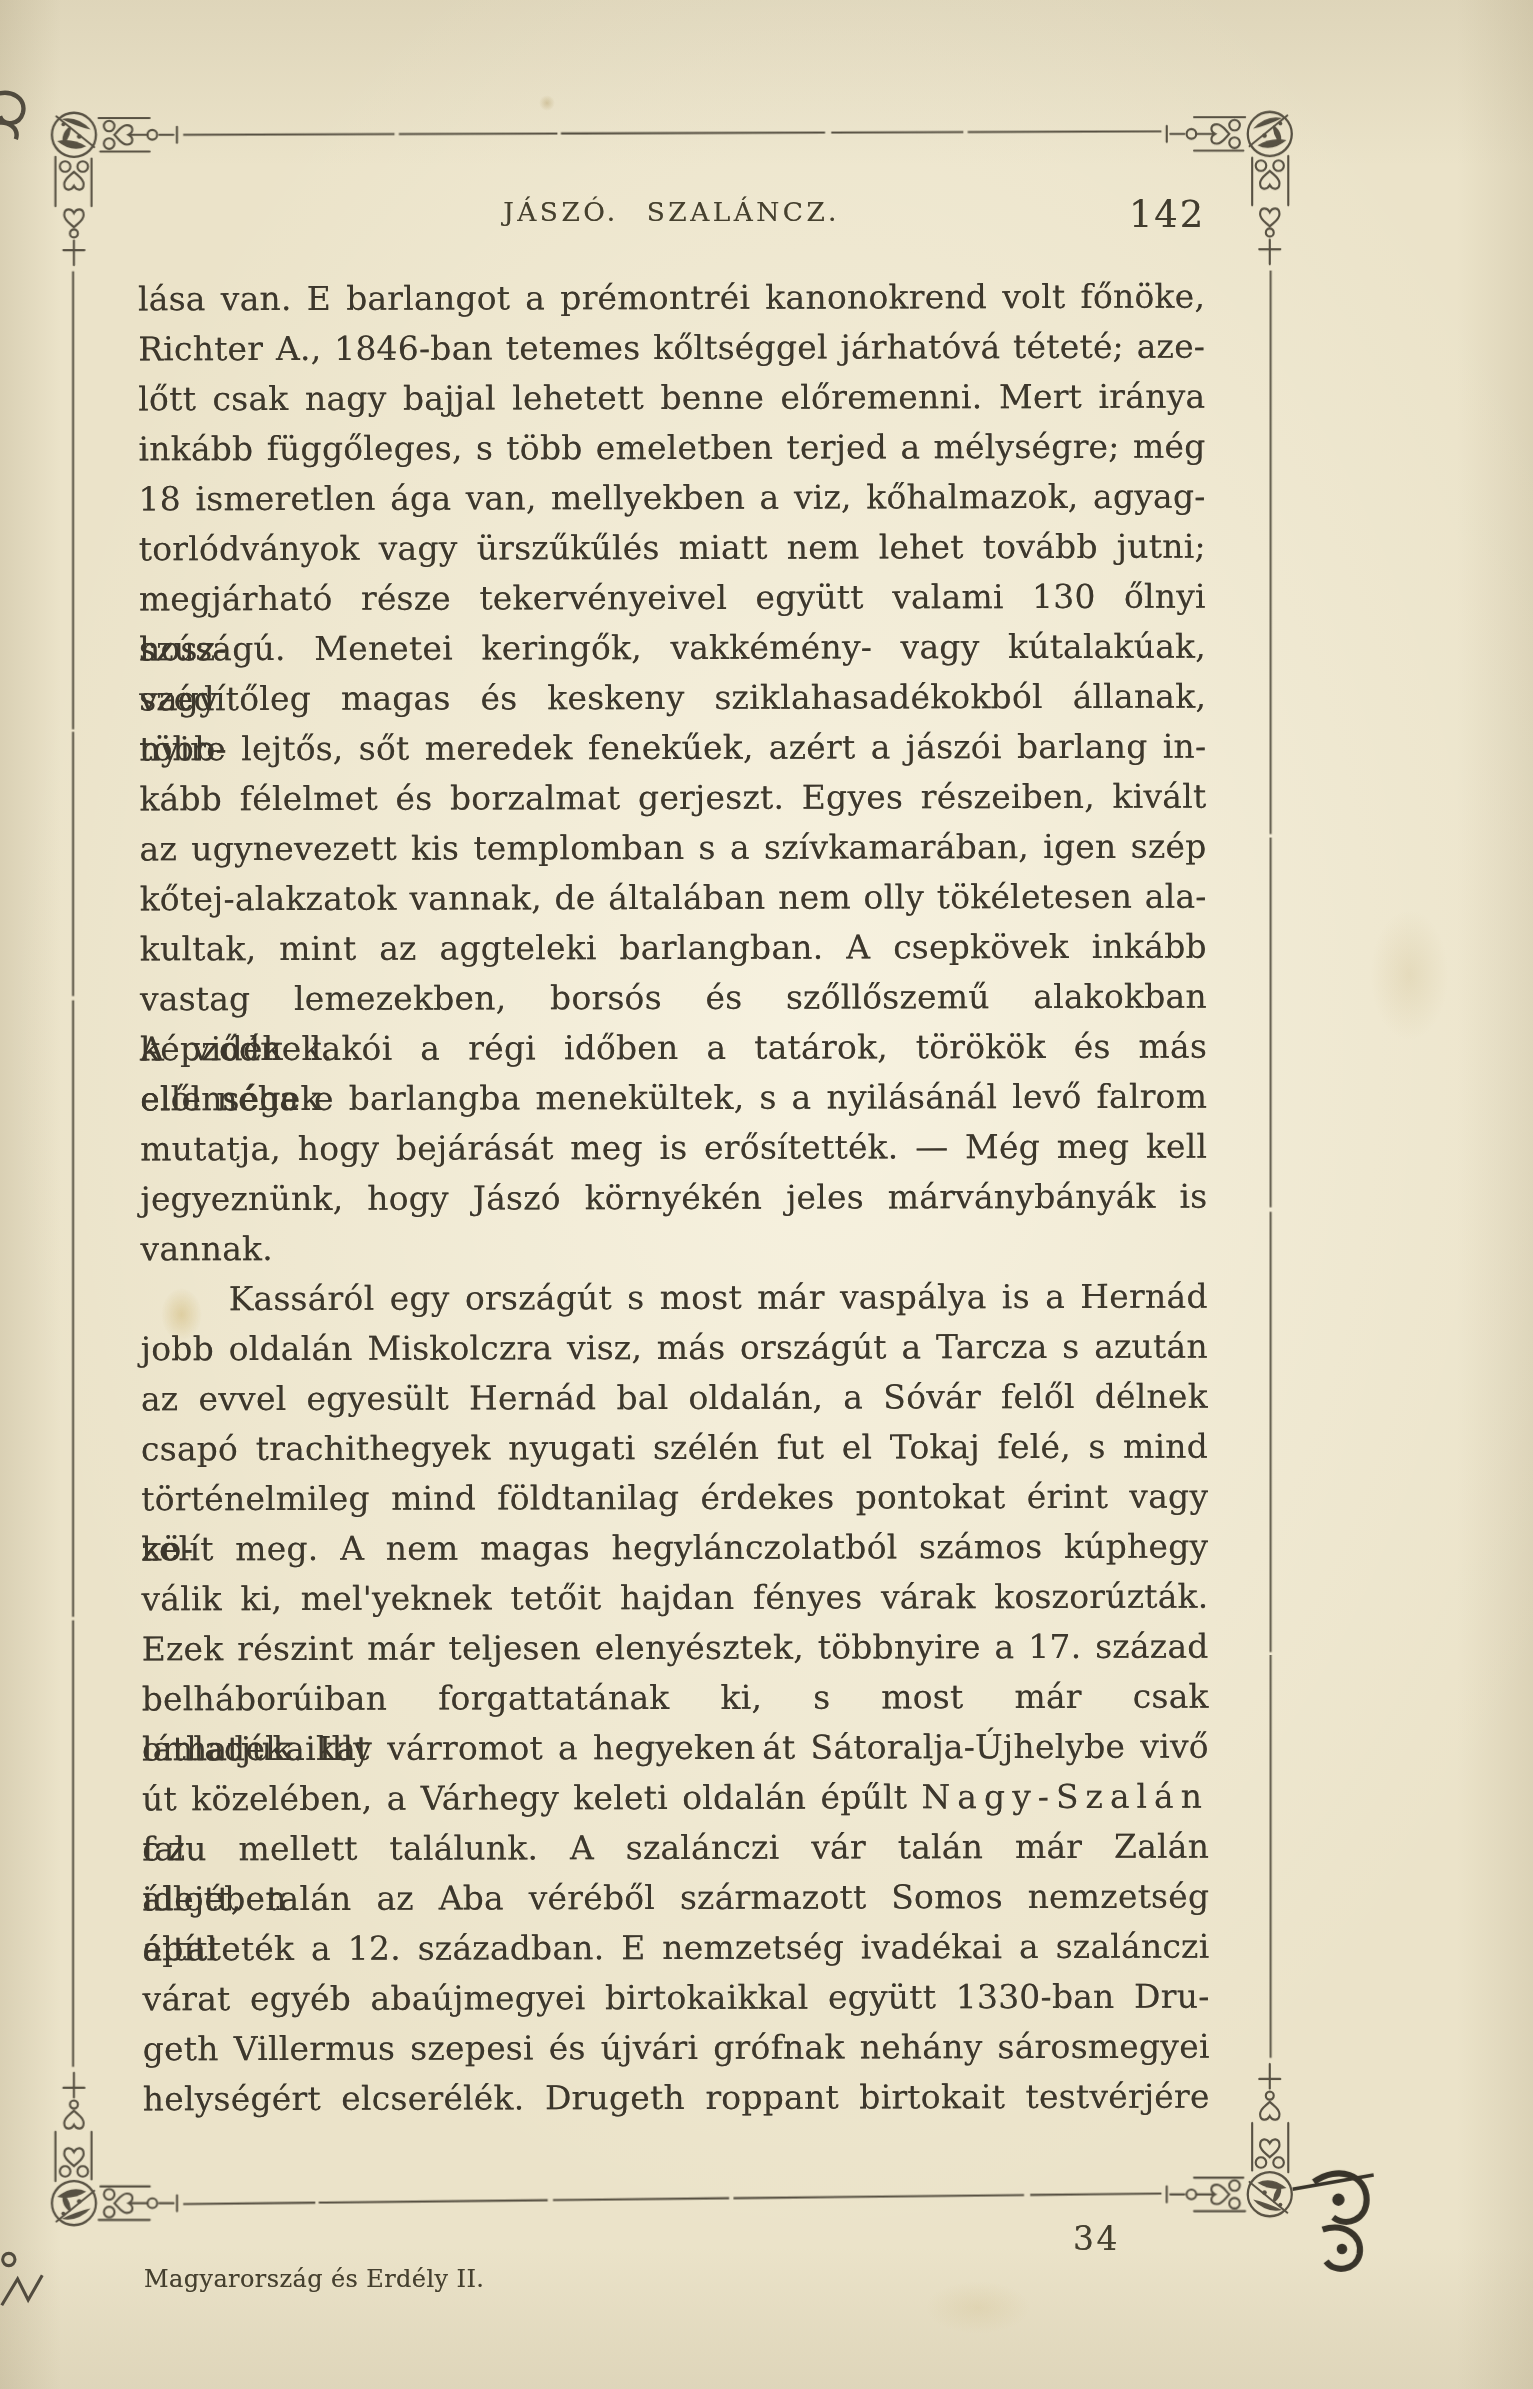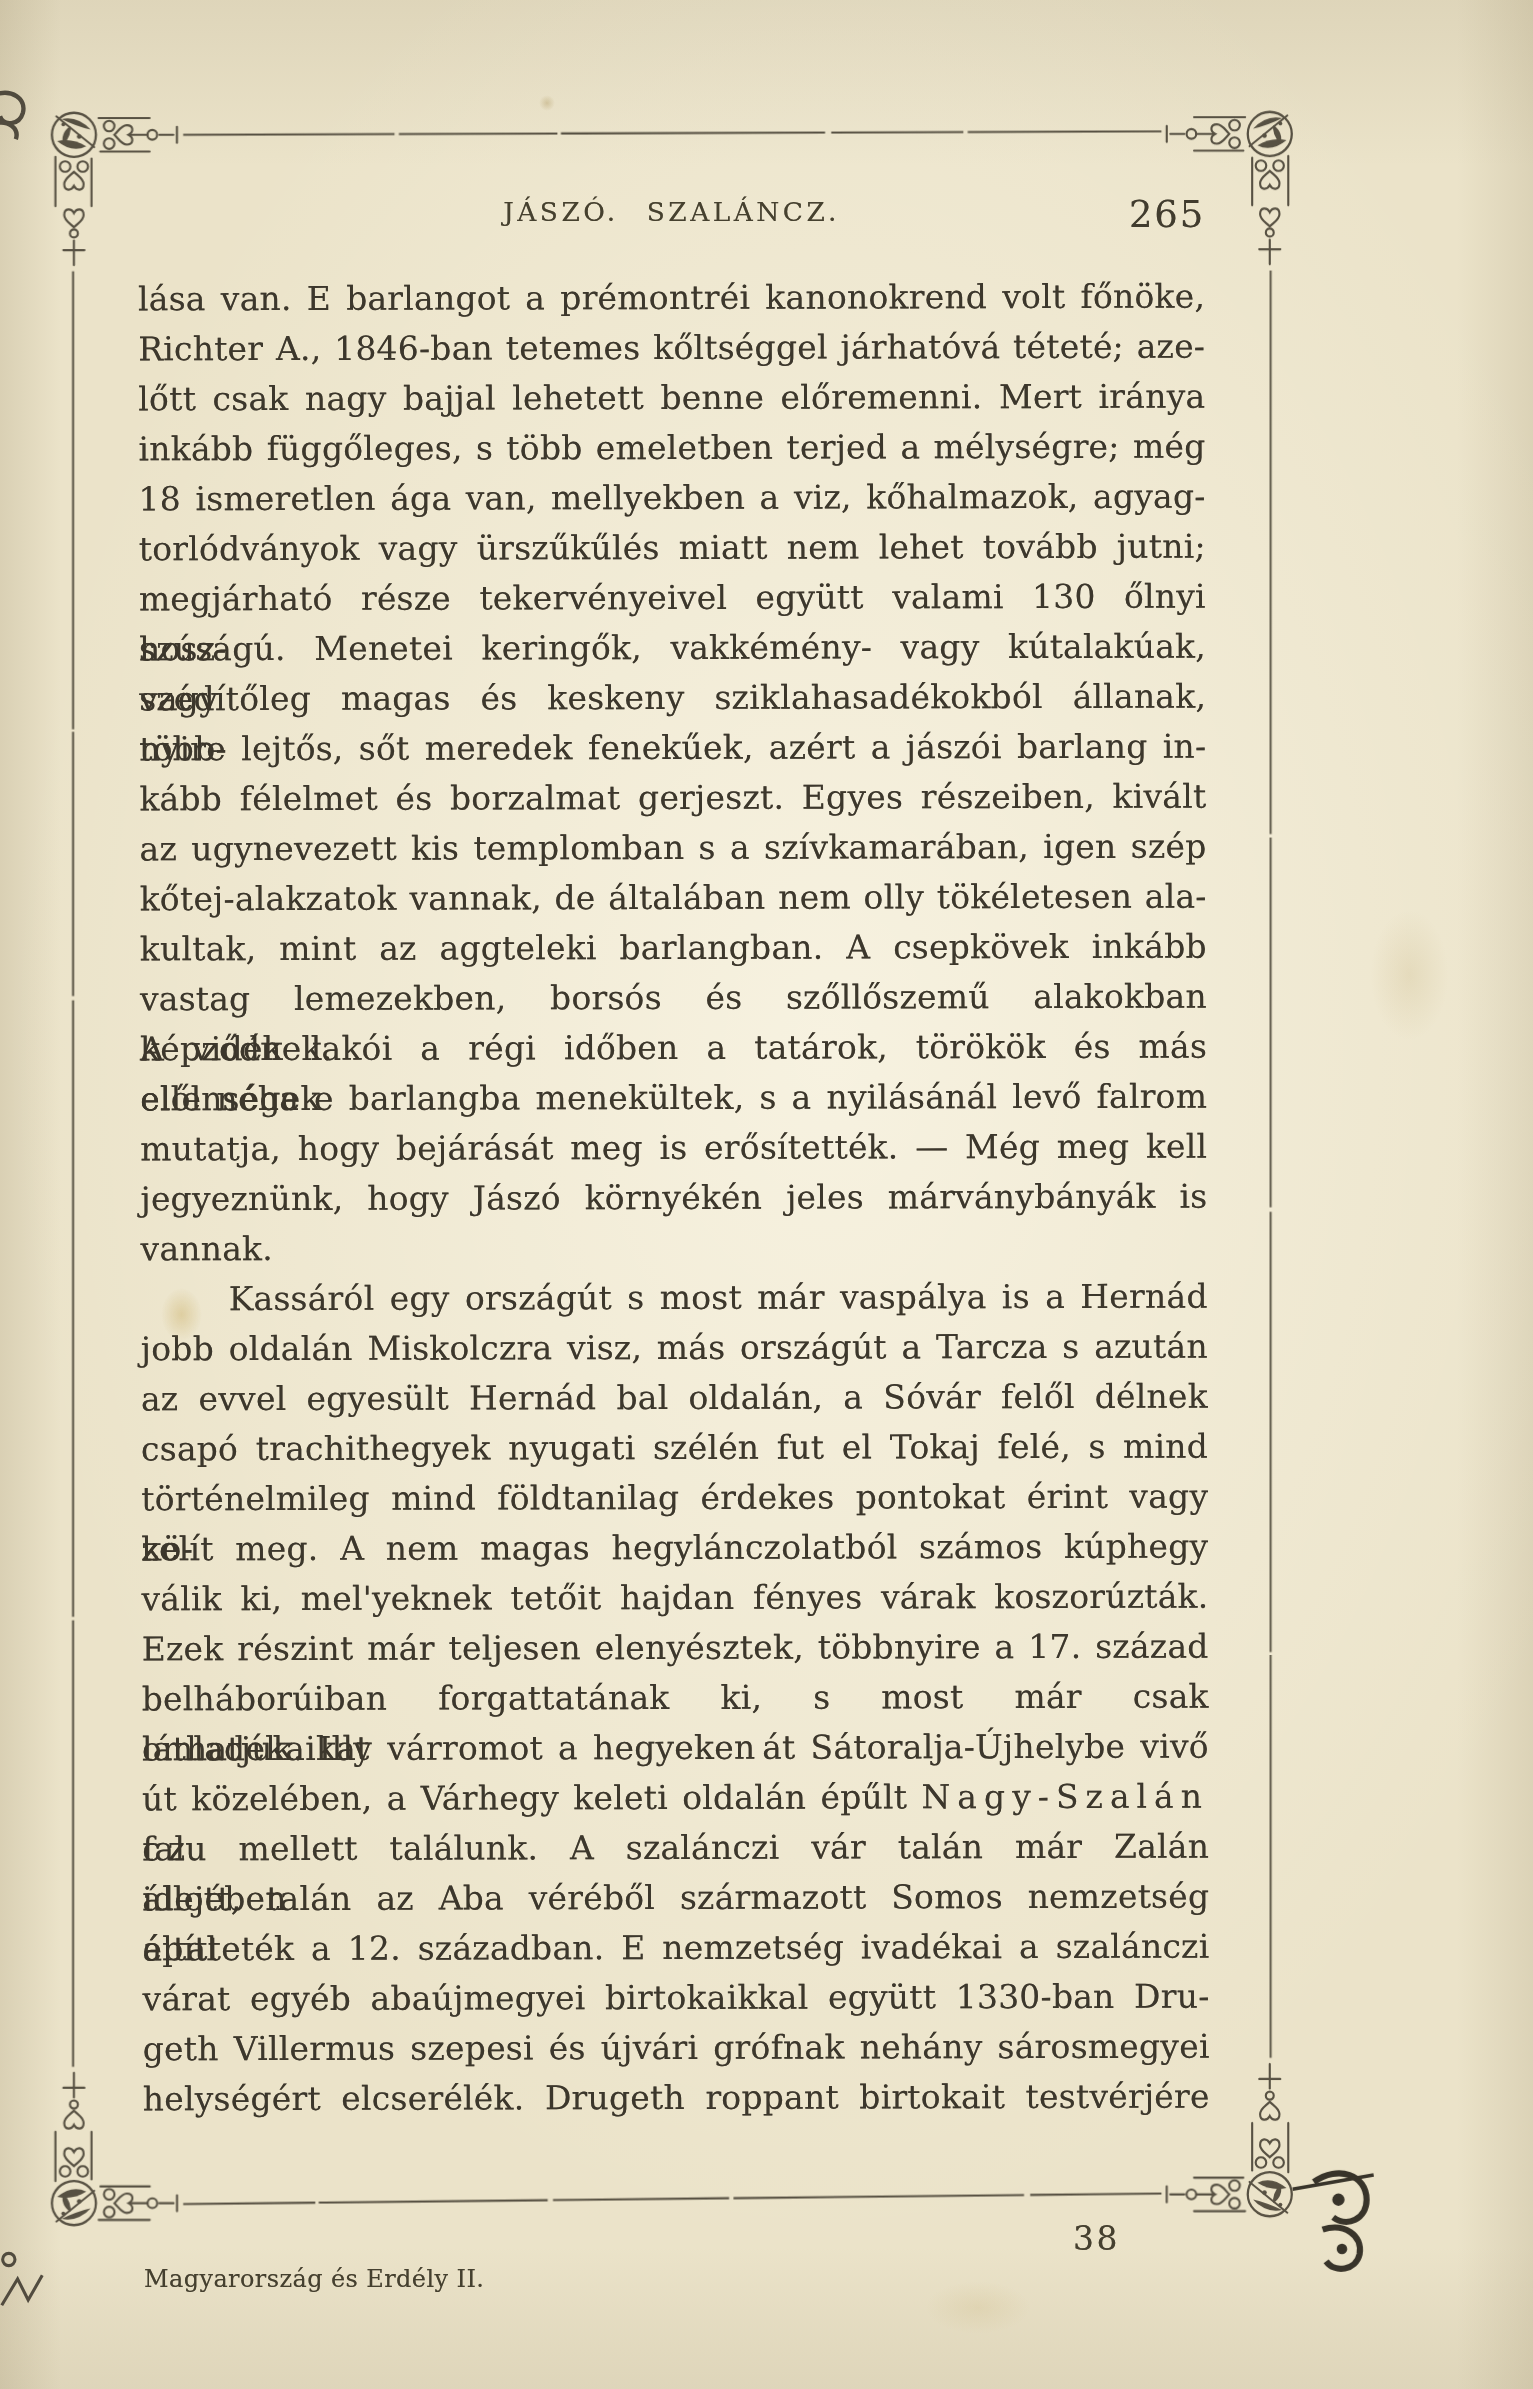--- a/index.html
+++ b/index.html
@@ -117,21 +117,21 @@
     <path d="M1502,2532 C1526,2524 1548,2538 1544,2560 C1540,2578 1516,2582 1506,2568" stroke-width="7"></path>
     <circle cx="1520" cy="2498" r="7" fill="#2f2b22" stroke="none"></circle>
     <circle cx="1524" cy="2554" r="6" fill="#2f2b22" stroke="none"></circle>
     <path d="M1468,2486 L1560,2470" stroke-width="4"></path>
   </g>
 </svg>
 
 <div class="running-header">
   <span class="w">JÁSZÓ.</span><span class="w">SZALÁNCZ.</span>
 </div>
-<div class="page-number">265</div>
+<div class="page-number">142</div>
 
 <div class="text-block">
   <div class="line">lása van. E barlangot a prémontréi kanonokrend volt főnöke,</div>
   <div class="line">Richter A., 1846-ban tetemes kőltséggel járhatóvá téteté; aze-</div>
   <div class="line">lőtt csak nagy bajjal lehetett benne előremenni. Mert iránya</div>
   <div class="line">inkább függőleges, s több emeletben terjed a mélységre; még</div>
   <div class="line">18 ismeretlen ága van, mellyekben a viz, kőhalmazok, agyag-</div>
   <div class="line">torlódványok vagy ürszűkűlés miatt nem lehet tovább jutni;</div>
   <div class="line">megjárható része tekervényeivel együtt valami 130 őlnyi hosz-</div>
   <div class="line">szúságú. Menetei keringők, vakkémény- vagy kútalakúak, vagy</div>
@@ -160,19 +160,19 @@
   <div class="line">út közelében, a Várhegy keleti oldalán épűlt N a g y - S z a l á n c z</div>
   <div class="line">falu mellett találunk. A szalánczi vár talán már Zalán idejében</div>
   <div class="line">állott, talán az Aba véréből származott Somos nemzetség által</div>
   <div class="line">építteték a 12. században. E nemzetség ivadékai a szalánczi</div>
   <div class="line">várat egyéb abaújmegyei birtokaikkal együtt 1330-ban Dru-</div>
   <div class="line">geth Villermus szepesi és újvári grófnak nehány sárosmegyei</div>
   <div class="line">helységért elcserélék. Drugeth roppant birtokait testvérjére</div>
 </div>
 
 <div class="series-title">Magyarország és Erdély II.</div>
-<div class="signature-mark">38</div>
+<div class="signature-mark">34</div>
 
 <i class="stain s1"></i>
 <i class="stain s2"></i>
 <i class="stain s3"></i>
 <i class="stain s4"></i>
 
 
 </body></html>

